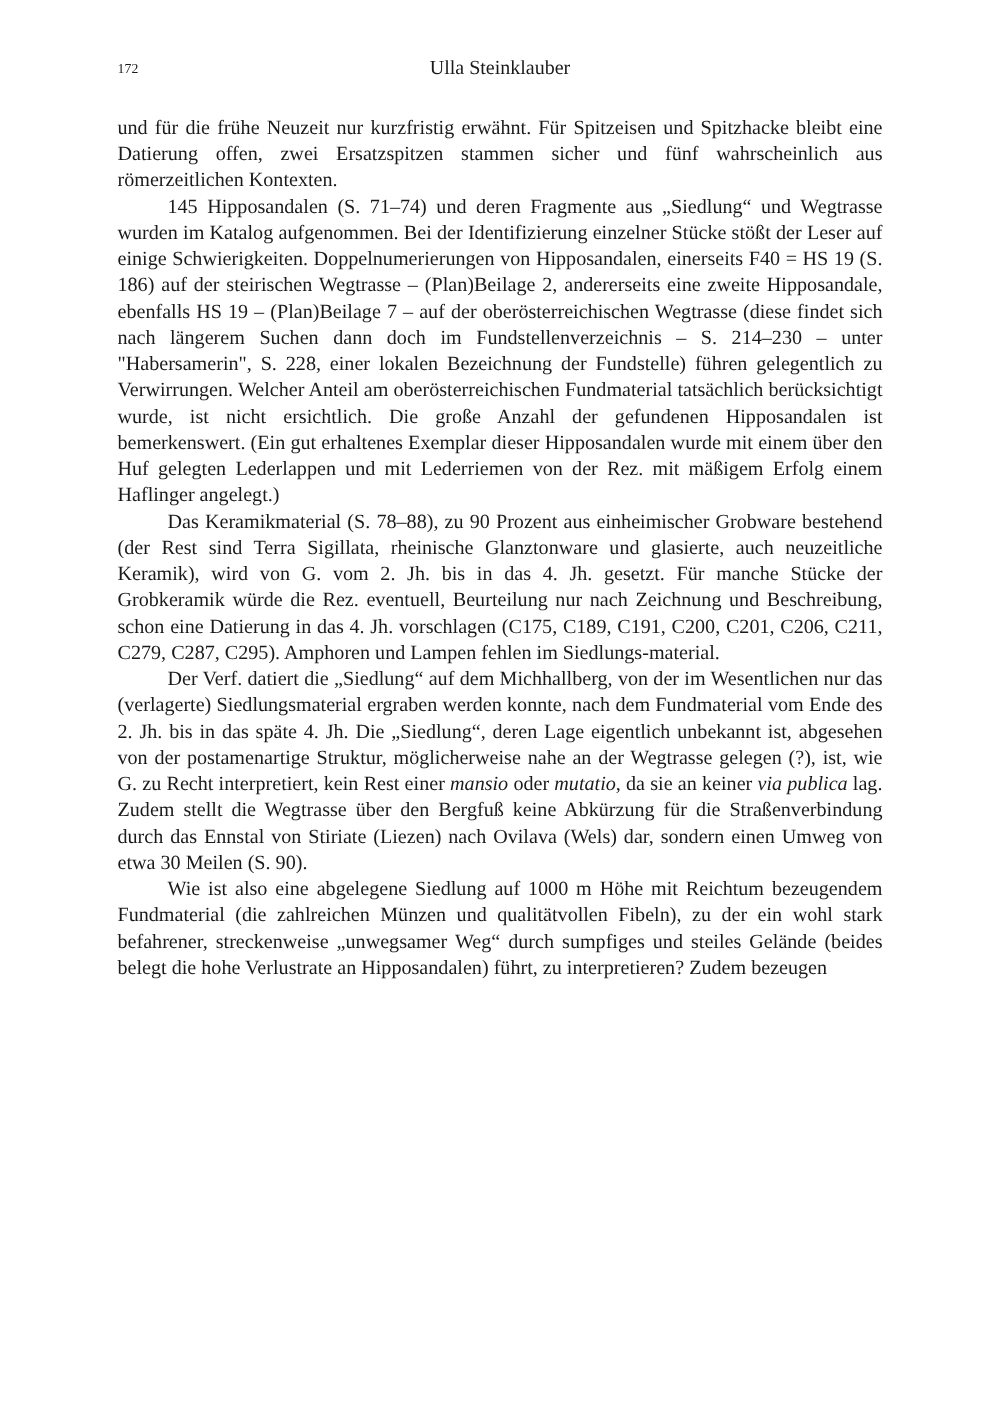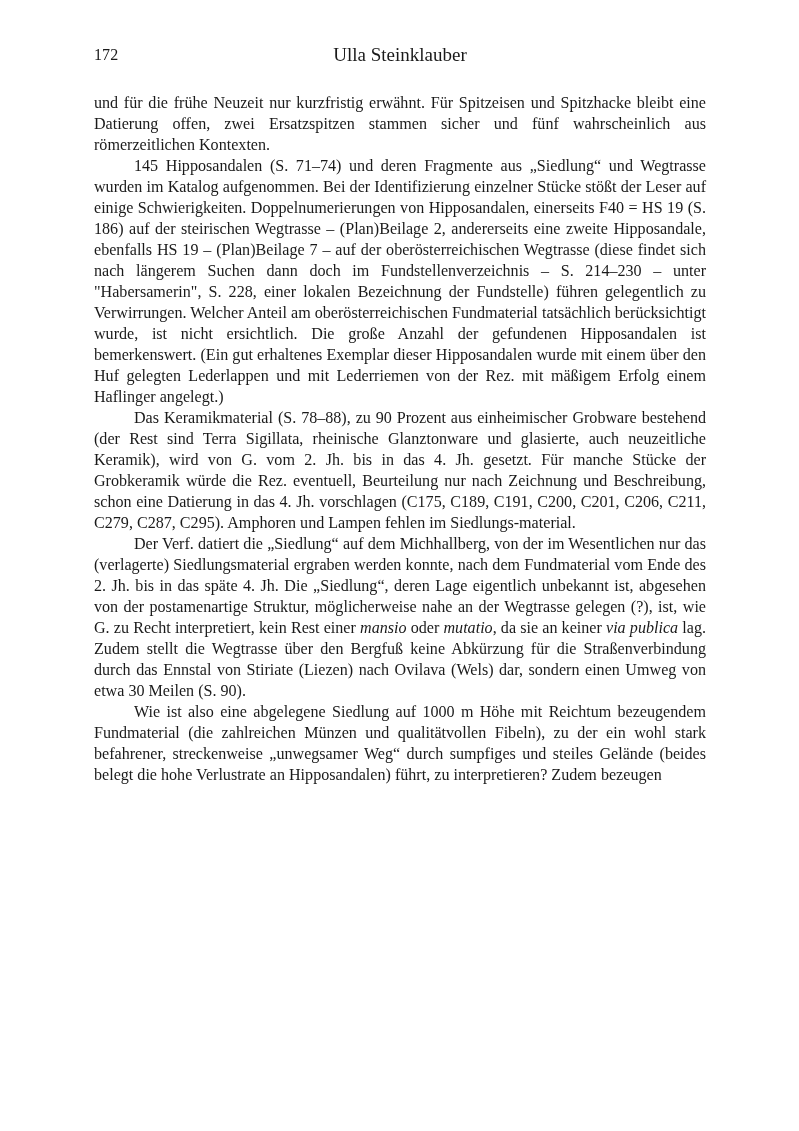--- a/index.html
+++ b/index.html
@@ -24,31 +24,31 @@
     position: absolute;
     top: 45px;
     left: 94px;
     width: 612px;
     height: 20px;
   }
   .folio {
     position: absolute;
     left: 0;
     top: 0;
-    font-size: 16px;
+    font-size: 11px;
     line-height: 20px;
     letter-spacing: 0.1px;
   }
   .head-title {
     position: absolute;
     left: 0;
     top: 0;
     width: 612px;
     text-align: center;
-    font-size: 19px;
+    font-size: 16px;
     line-height: 20px;
   }
 
   
   .textblock {
     position: absolute;
     top: 92px;
     left: 94px;
     width: 612px;
   }

